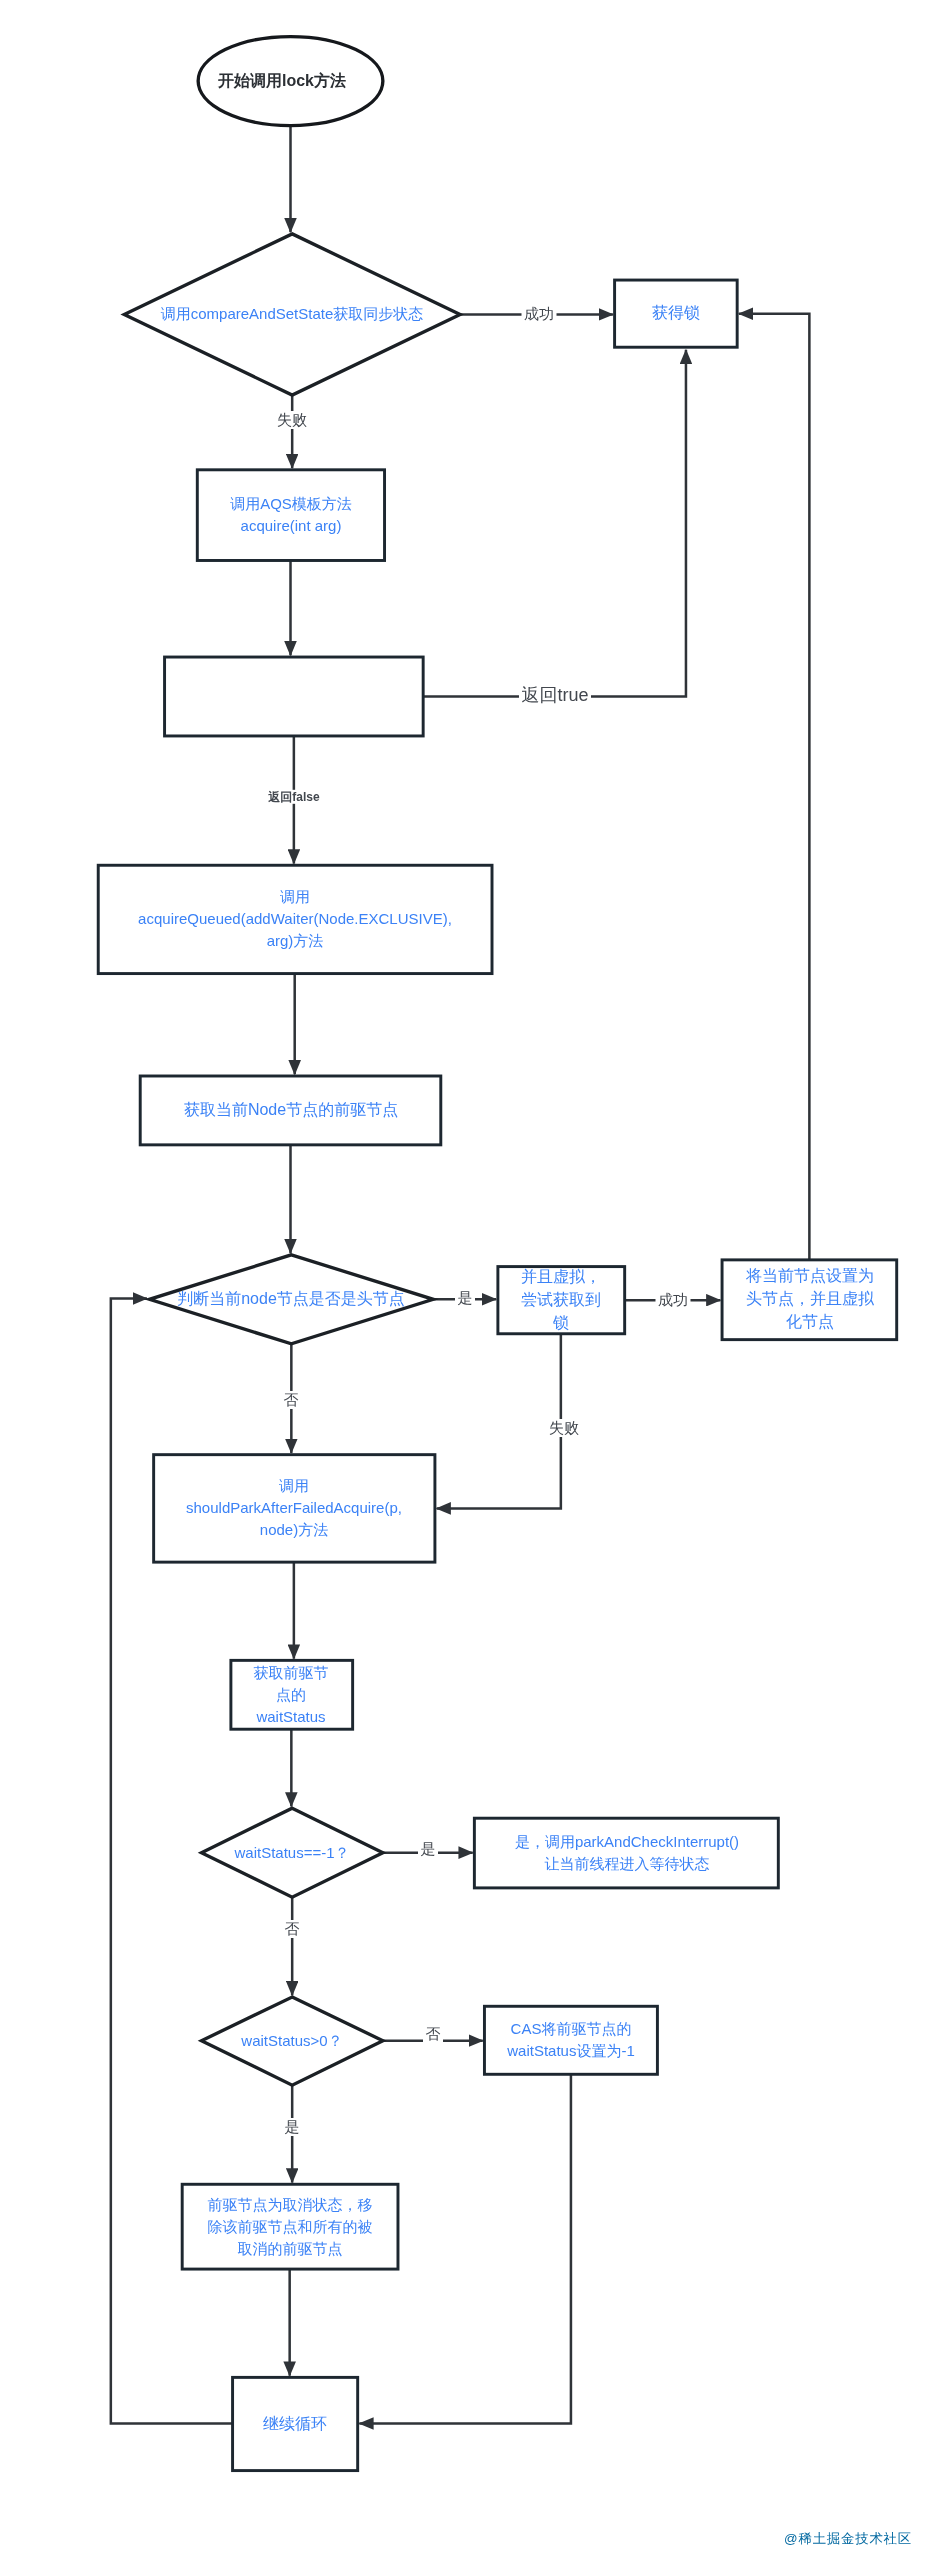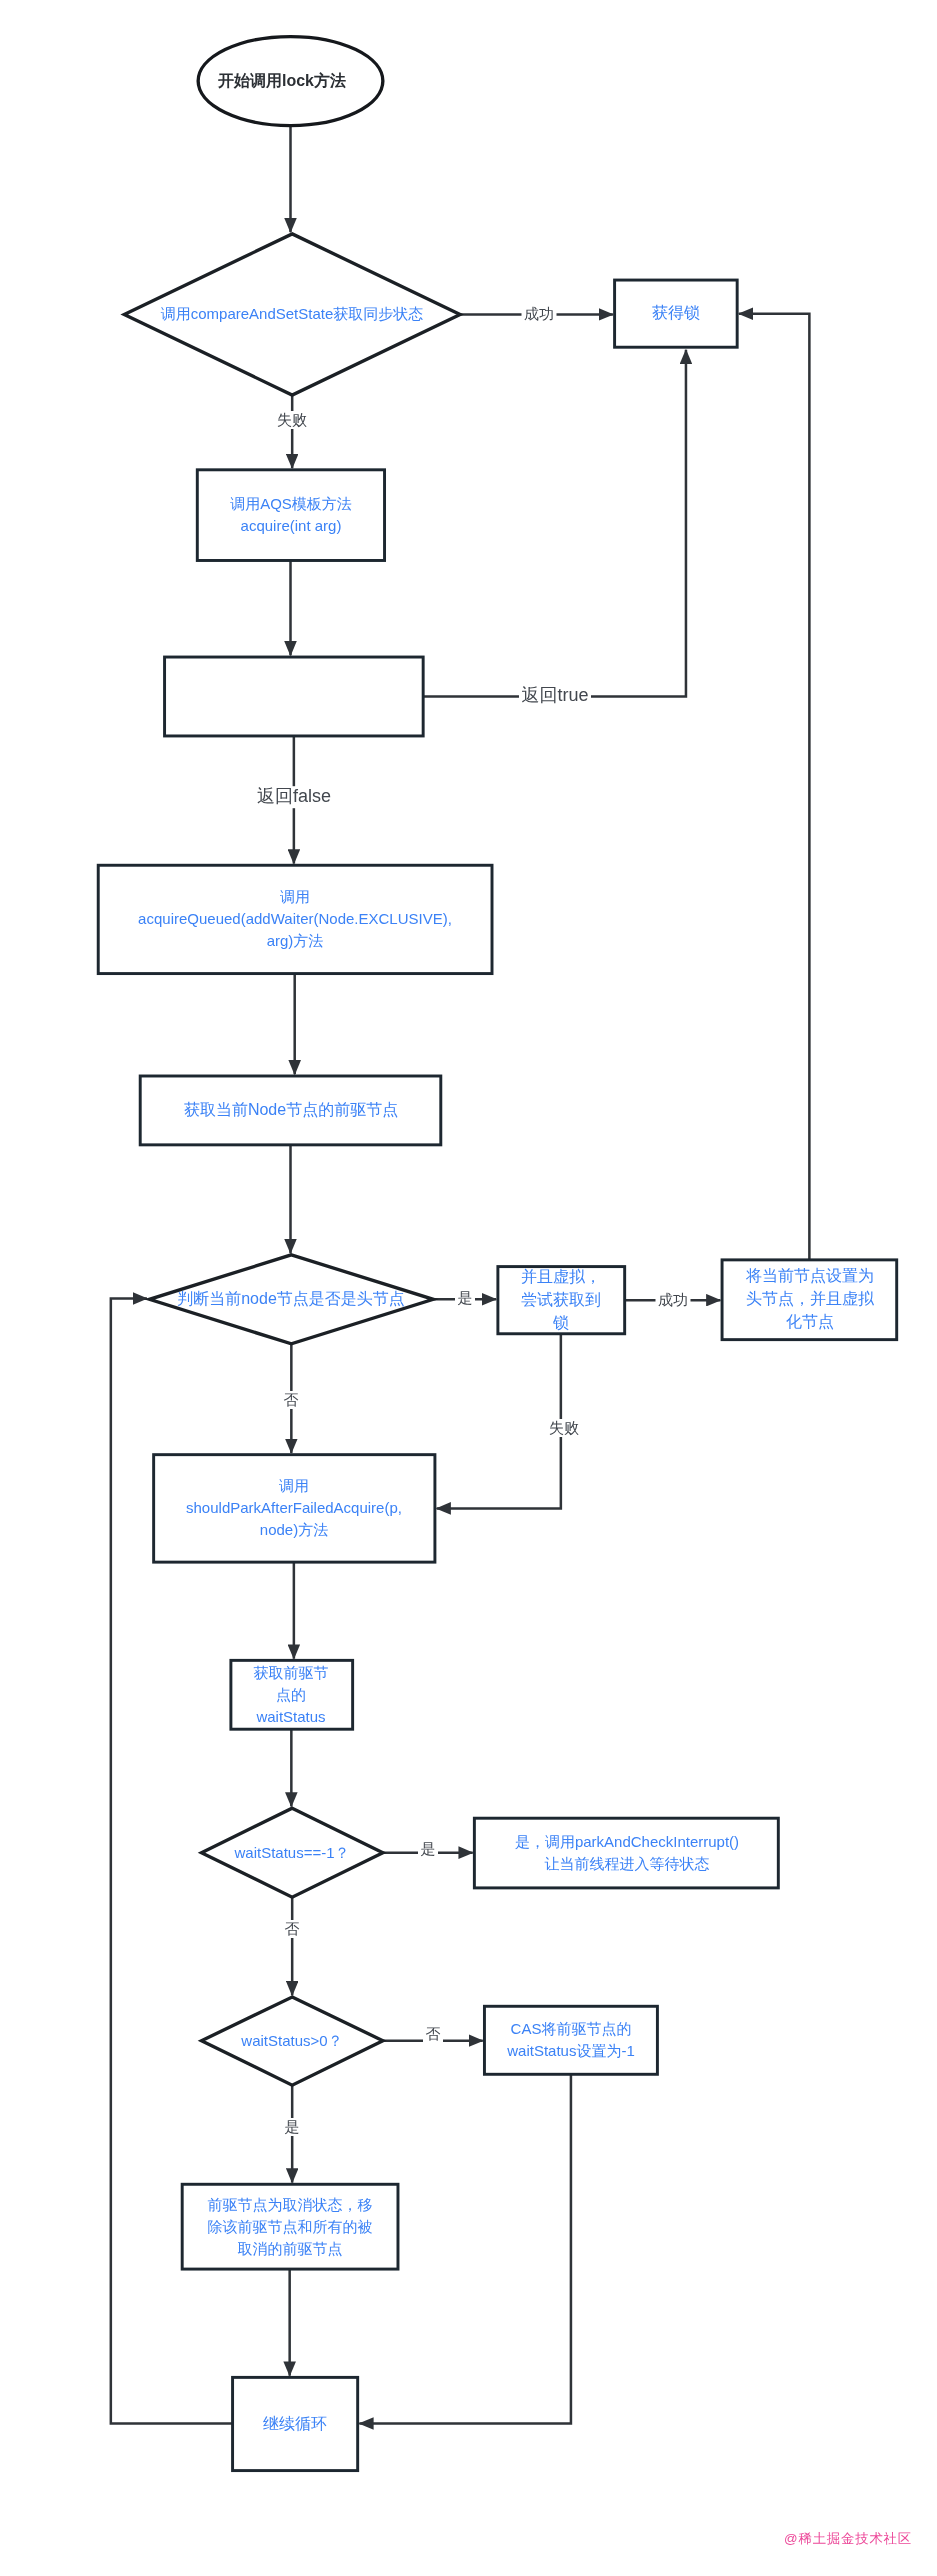--- a/index.html
+++ b/index.html
@@ -29,21 +29,21 @@
     transform:translate(-50%,-50%);
     background:#ffffff;
     padding:0 2.5px;
     color:#42474e;
     font-size:15px;line-height:1.2;
     white-space:nowrap;
     pointer-events:none;
   }
   .watermark{
     position:absolute;
-    color:#ec4899;
+    color:#0369a1;
     font-size:13.4px;
     letter-spacing:0.8px;
     pointer-events:none;
   }
 </style>
 </head>
 <body>
 
 <div id="canvas">
 
@@ -145,21 +145,21 @@
 
   <div class="node big" style="left:290px;top:2227px;width:173px;">前驱节点为取消状态，移
 除该前驱节点和所有的被
 取消的前驱节点</div>
 
   <div class="node big" style="left:295px;top:2424px;width:118px;font-size:16px;">继续循环</div>
 
   <div class="edge-label" style="left:539px;top:314px;">成功</div>
   <div class="edge-label" style="left:292px;top:420px;">失败</div>
   <div class="edge-label" style="left:555px;top:696px;font-size:18px;">返回true</div>
-  <div class="edge-label" style="left:294px;top:797px;font-size:18px;">返回false</div>
+  <div class="edge-label" style="left:294px;top:797px;font-size:12px;font-weight:bold;">返回false</div>
   <div class="edge-label" style="left:465px;top:1298px;">是</div>
   <div class="edge-label" style="left:673px;top:1300px;">成功</div>
   <div class="edge-label" style="left:564px;top:1428px;">失败</div>
   <div class="edge-label" style="left:291px;top:1400px;">否</div>
   <div class="edge-label" style="left:428px;top:1849px;">是</div>
   <div class="edge-label" style="left:292px;top:1929px;">否</div>
   <div class="edge-label" style="left:433px;top:2034px;">否</div>
   <div class="edge-label" style="left:292px;top:2127px;">是</div>
 
   <div class="watermark" style="right:25px;top:2530px;">@稀土掘金技术社区</div>

